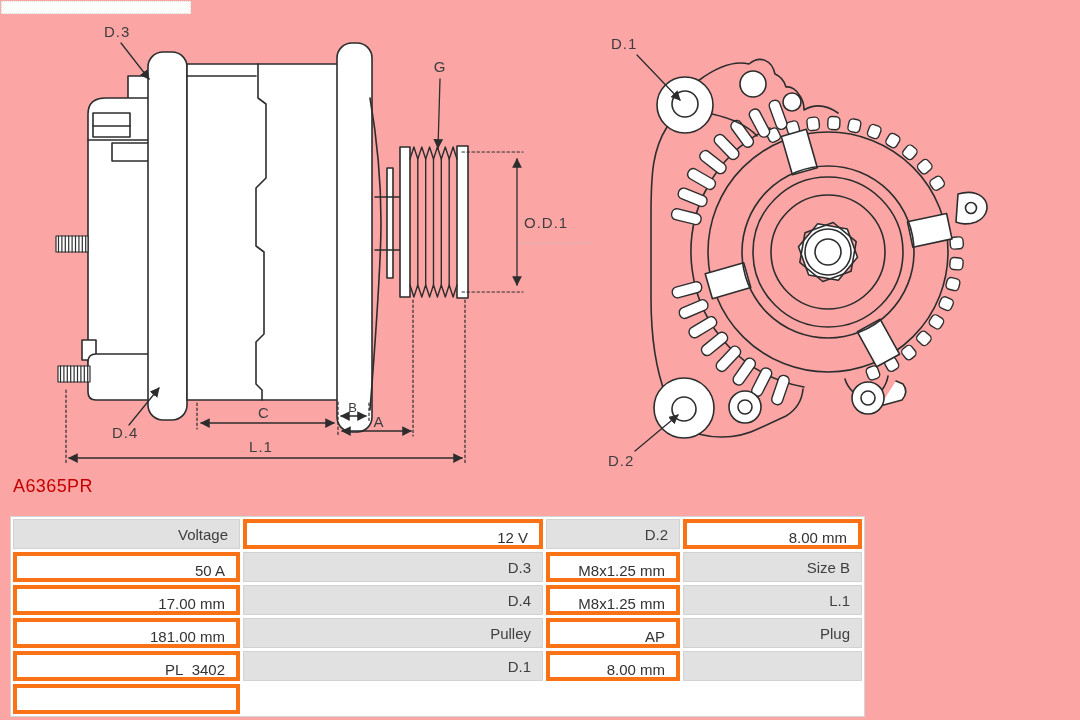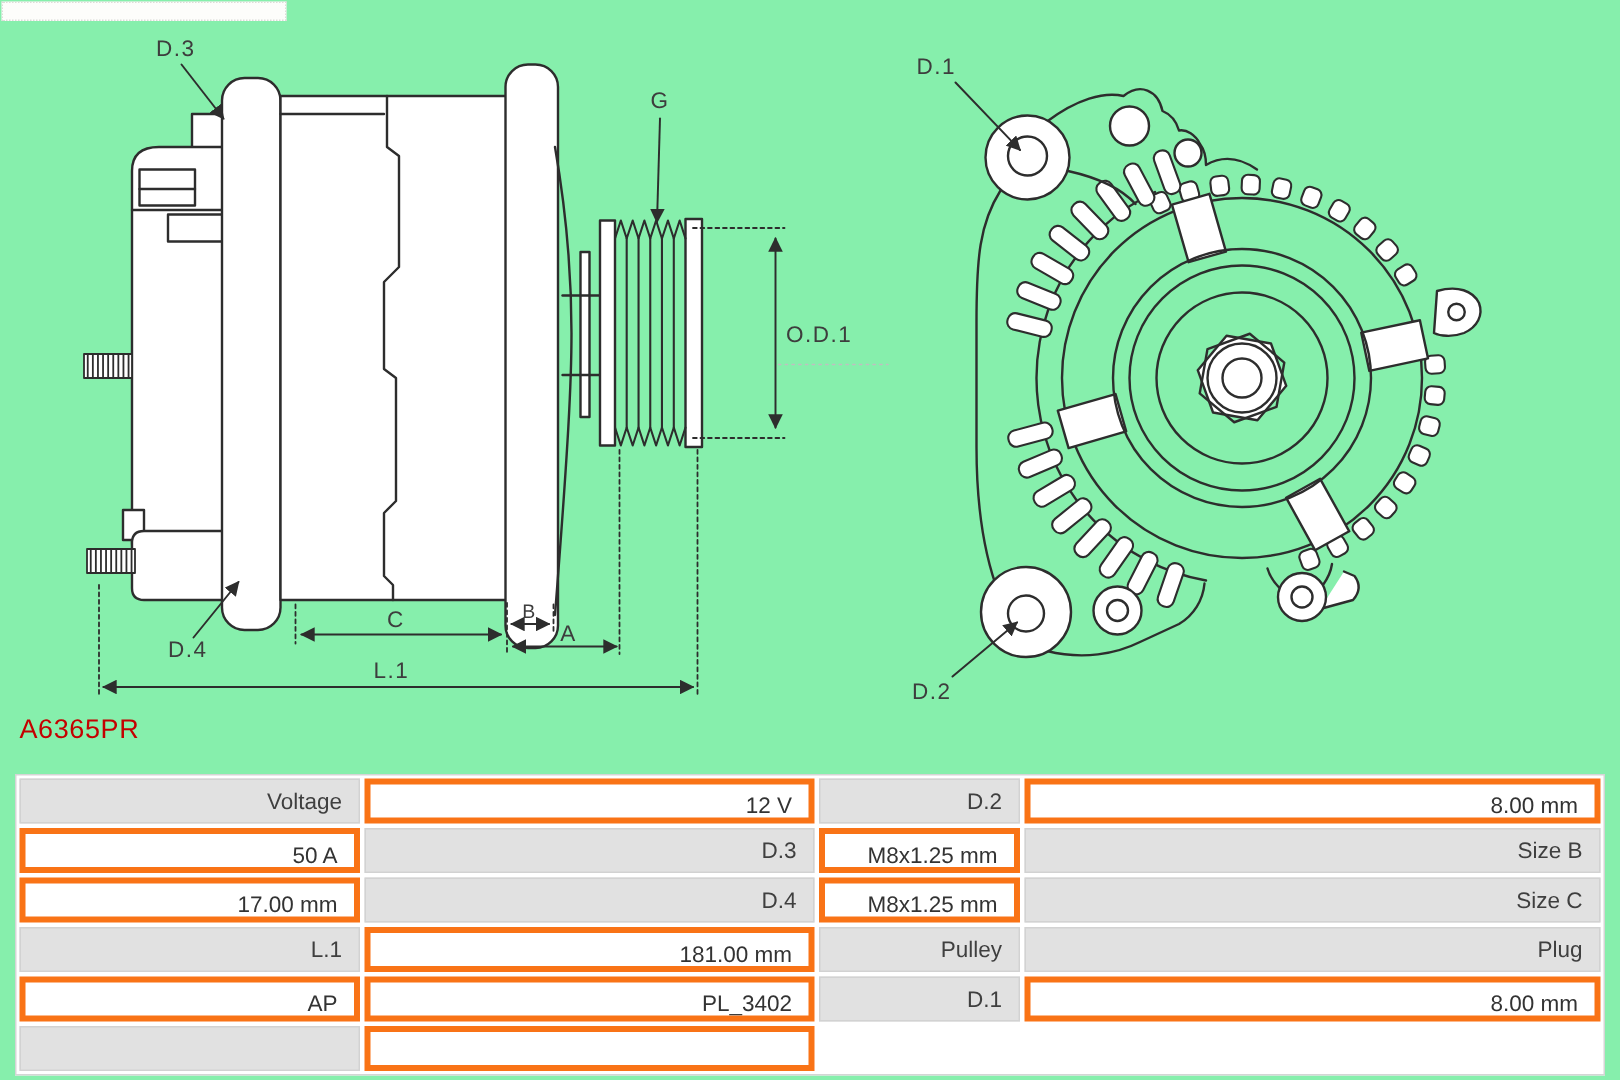--- a/index.html
+++ b/index.html
@@ -1,25 +1,25 @@
 <!DOCTYPE html>
 <html><head>
 <meta charset="utf-8">
 <style>
   html,body{margin:0;padding:0;background:#fff;}
-  .stage{position:relative;width:1080px;height:720px;background:#86efac;overflow:hidden;
+  .stage{position:relative;width:1080px;height:720px;background:#fca5a5;overflow:hidden;
          font-family:"Liberation Sans",sans-serif;}
   .watermark{position:absolute;left:1px;top:1px;width:188px;height:11px;
              border:1px dotted #dcdcd8;background:#fdfdfb;}
   .drawing-svg{position:absolute;left:0;top:0;}
   .dlabel{font-family:"Liberation Sans",sans-serif;font-size:15px;fill:#3d3d3d;letter-spacing:1px;}
   .dlabel.small{font-size:13px;}
   .part-number{position:absolute;left:13px;top:476px;font-size:18px;line-height:20px;
                color:#c40000;letter-spacing:.4px;}
-  .spec-table{position:absolute;left:10px;top:516px;width:1060px;box-sizing:border-box;
+  .spec-table{position:absolute;left:10px;top:516px;width:855px;box-sizing:border-box;
               border:1px solid #d5d5d5;background:#fff;padding:2px;
               display:grid;grid-template-columns:227px 300px 134px 1fr;gap:3px;}
   .td{height:30px;line-height:30px;font-size:15px;text-align:right;
       padding-right:11px;box-sizing:border-box;overflow:hidden;white-space:nowrap;}
   .td.lab{background:#e1e1e1;border:1px solid #d2d2d2;color:#3f3f3f;}
   .td.val{background:#ffffff;border:4px solid #f97316;color:#333333;}
 </style>
 </head>
 <body>
 
@@ -245,27 +245,26 @@
 
     <div class="td val">50 A</div>
     <div class="td lab">D.3</div>
     <div class="td val">M8x1.25 mm</div>
 
     <div class="td lab">Size B</div>
     <div class="td val">17.00 mm</div>
     <div class="td lab">D.4</div>
     <div class="td val">M8x1.25 mm</div>
 
-    <div class="td lab">Size C</div>
     <div class="td lab">L.1</div>
     <div class="td val">181.00 mm</div>
 
     <div class="td lab">Pulley</div>
+    <div class="td val">AP</div>
     <div class="td lab">Plug</div>
-    <div class="td val">AP</div>
     <div class="td val">PL_3402</div>
 
     <div class="td lab">D.1</div>
     <div class="td val">8.00 mm</div>
     <div class="td lab"></div>
     <div class="td val"></div>
   </div>
 </div>
 
 </body></html>

